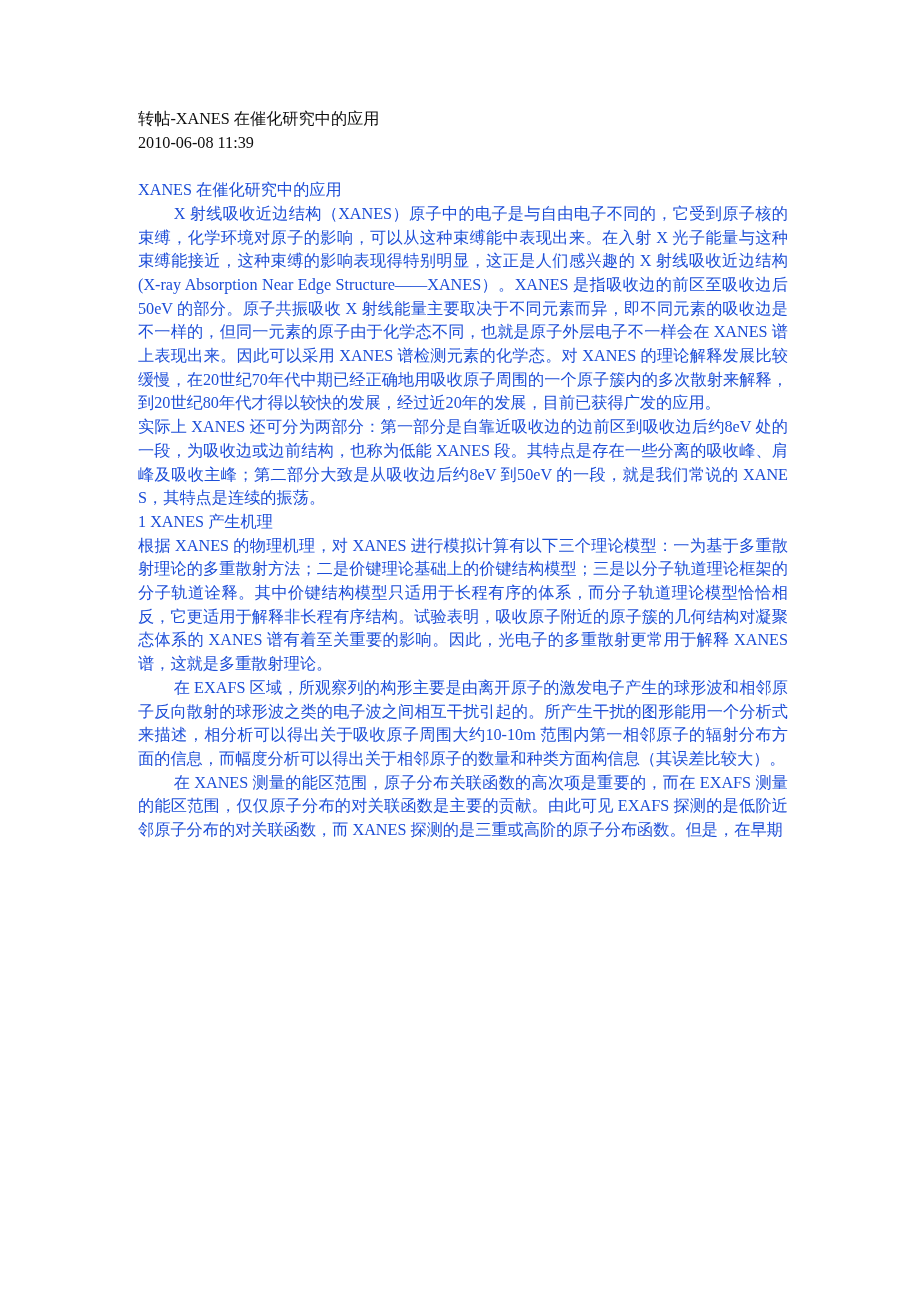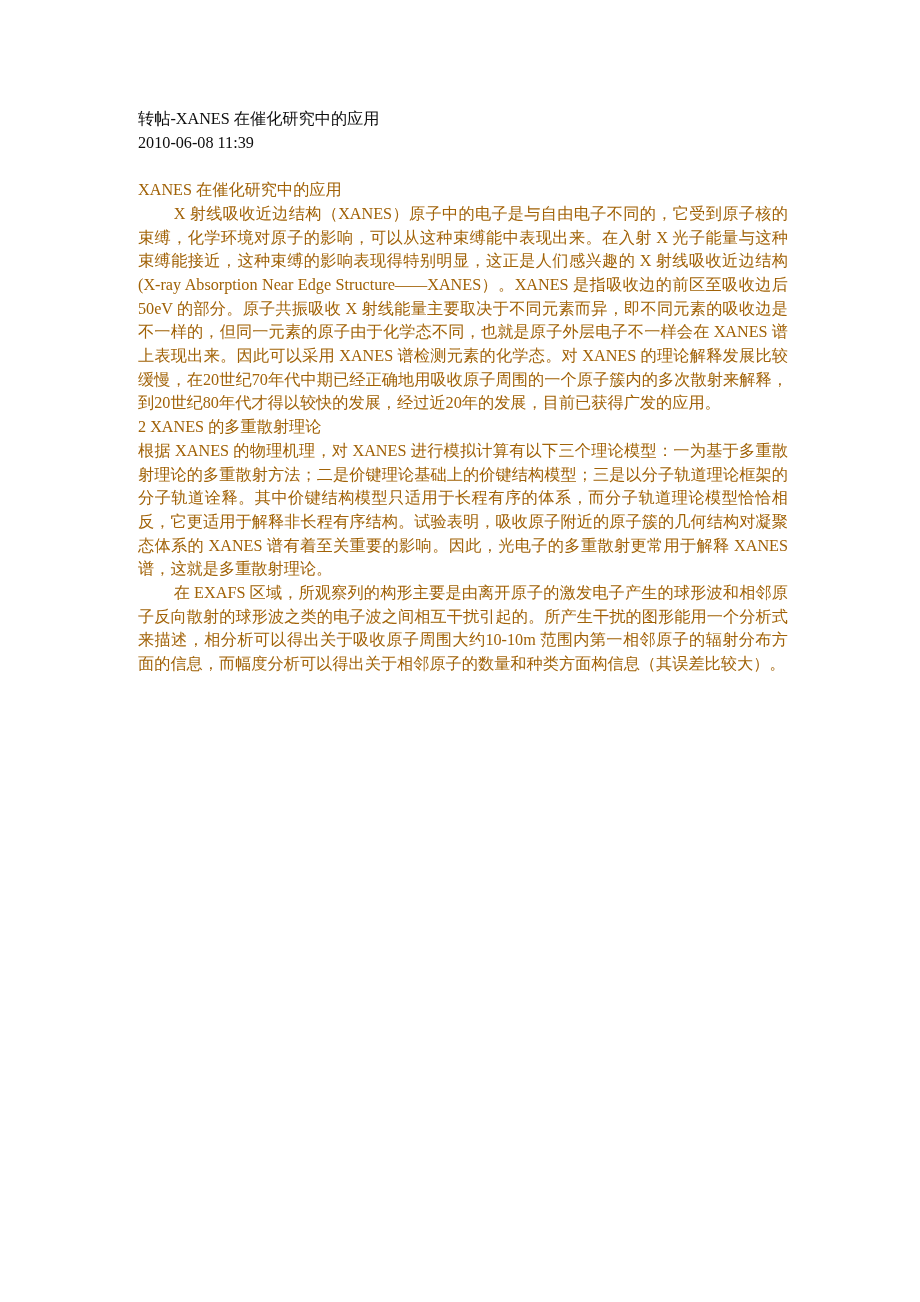--- a/index.html
+++ b/index.html
@@ -23,21 +23,21 @@
     box-sizing: border-box;
     padding: 108px 132px 0 138px;
   }
   .doc-body {
     width: 650px;
     font-size: 16.2px;
     line-height: 23.7px;
     text-align: justify;
     text-justify: inter-ideograph;
     word-break: break-all;
-    color: #a16207;
+    color: #1d4ed8;
   }
   .meta-line {
     font-size: 16.2px;
     line-height: 23.7px;
     white-space: nowrap;
   }
   .meta-block {
     margin-bottom: 23.7px;
   }
   p {
@@ -67,21 +67,23 @@
     <div class="meta-line">转帖-XANES 在催化研究中的应用</div>
     <div class="meta-line">2010-06-08 11:39</div>
   </div>
 
   <div class="doc-body">
 
     <p class="flush heading">XANES 在催化研究中的应用</p>
 
     <p class="indent">X 射线吸收近边结构（XANES）原子中的电子是与自由电子不同的，它受到原子核的束缚，化学环境对原子的影响，可以从这种束缚能中表现出来。在入射 X 光子能量与这种束缚能接近，这种束缚的影响表现得特别明显，这正是人们感兴趣的 X 射线吸收近边结构(X-ray Absorption Near Edge Structure——XANES）。XANES 是指吸收边的前区至吸收边后50eV 的部分。原子共振吸收 X 射线能量主要取决于不同元素而异，即不同元素的吸收边是不一样的，但同一元素的原子由于化学态不同，也就是原子外层电子不一样会在 XANES 谱上表现出来。因此可以采用 XANES 谱检测元素的化学态。对 XANES 的理论解释发展比较缓慢，在20世纪70年代中期已经正确地用吸收原子周围的一个原子簇内的多次散射来解释，到20世纪80年代才得以较快的发展，经过近20年的发展，目前已获得广发的应用。</p>
 
+    <p class="flush">实际上 XANES 还可分为两部分：第一部分是自靠近吸收边的边前区到吸收边后约8eV 处的一段，为吸收边或边前结构，也称为低能 XANES 段。其特点是存在一些分离的吸收峰、肩峰及吸收主峰；第二部分大致是从吸收边后约8eV 到50eV 的一段，就是我们常说的 XANES，其特点是连续的振荡。</p>
 
+    <p class="flush heading">1 XANES 产生机理</p>
 
-    <p class="flush heading">2 XANES 的多重散射理论</p>
     <p class="flush">根据 XANES 的物理机理，对 XANES 进行模拟计算有以下三个理论模型：一为基于多重散射理论的多重散射方法；二是价键理论基础上的价键结构模型；三是以分子轨道理论框架的分子轨道诠释。其中价键结构模型只适用于长程有序的体系，而分子轨道理论模型恰恰相反，它更适用于解释非长程有序结构。试验表明，吸收原子附近的原子簇的几何结构对凝聚态体系的 XANES 谱有着至关重要的影响。因此，光电子的多重散射更常用于解释 XANES 谱，这就是多重散射理论。</p>
 
     <p class="indent">在 EXAFS 区域，所观察列的构形主要是由离开原子的激发电子产生的球形波和相邻原子反向散射的球形波之类的电子波之间相互干扰引起的。所产生干扰的图形能用一个分析式来描述，相分析可以得出关于吸收原子周围大约10-10m 范围内第一相邻原子的辐射分布方面的信息，而幅度分析可以得出关于相邻原子的数量和种类方面构信息（其误差比较大）。</p>
+    <p class="indent">在 XANES 测量的能区范围，原子分布关联函数的高次项是重要的，而在 EXAFS 测量的能区范围，仅仅原子分布的对关联函数是主要的贡献。由此可见 EXAFS 探测的是低阶近邻原子分布的对关联函数，而 XANES 探测的是三重或高阶的原子分布函数。但是，在早期</p>
 
   </div>
 </div>
 
 </body></html>

